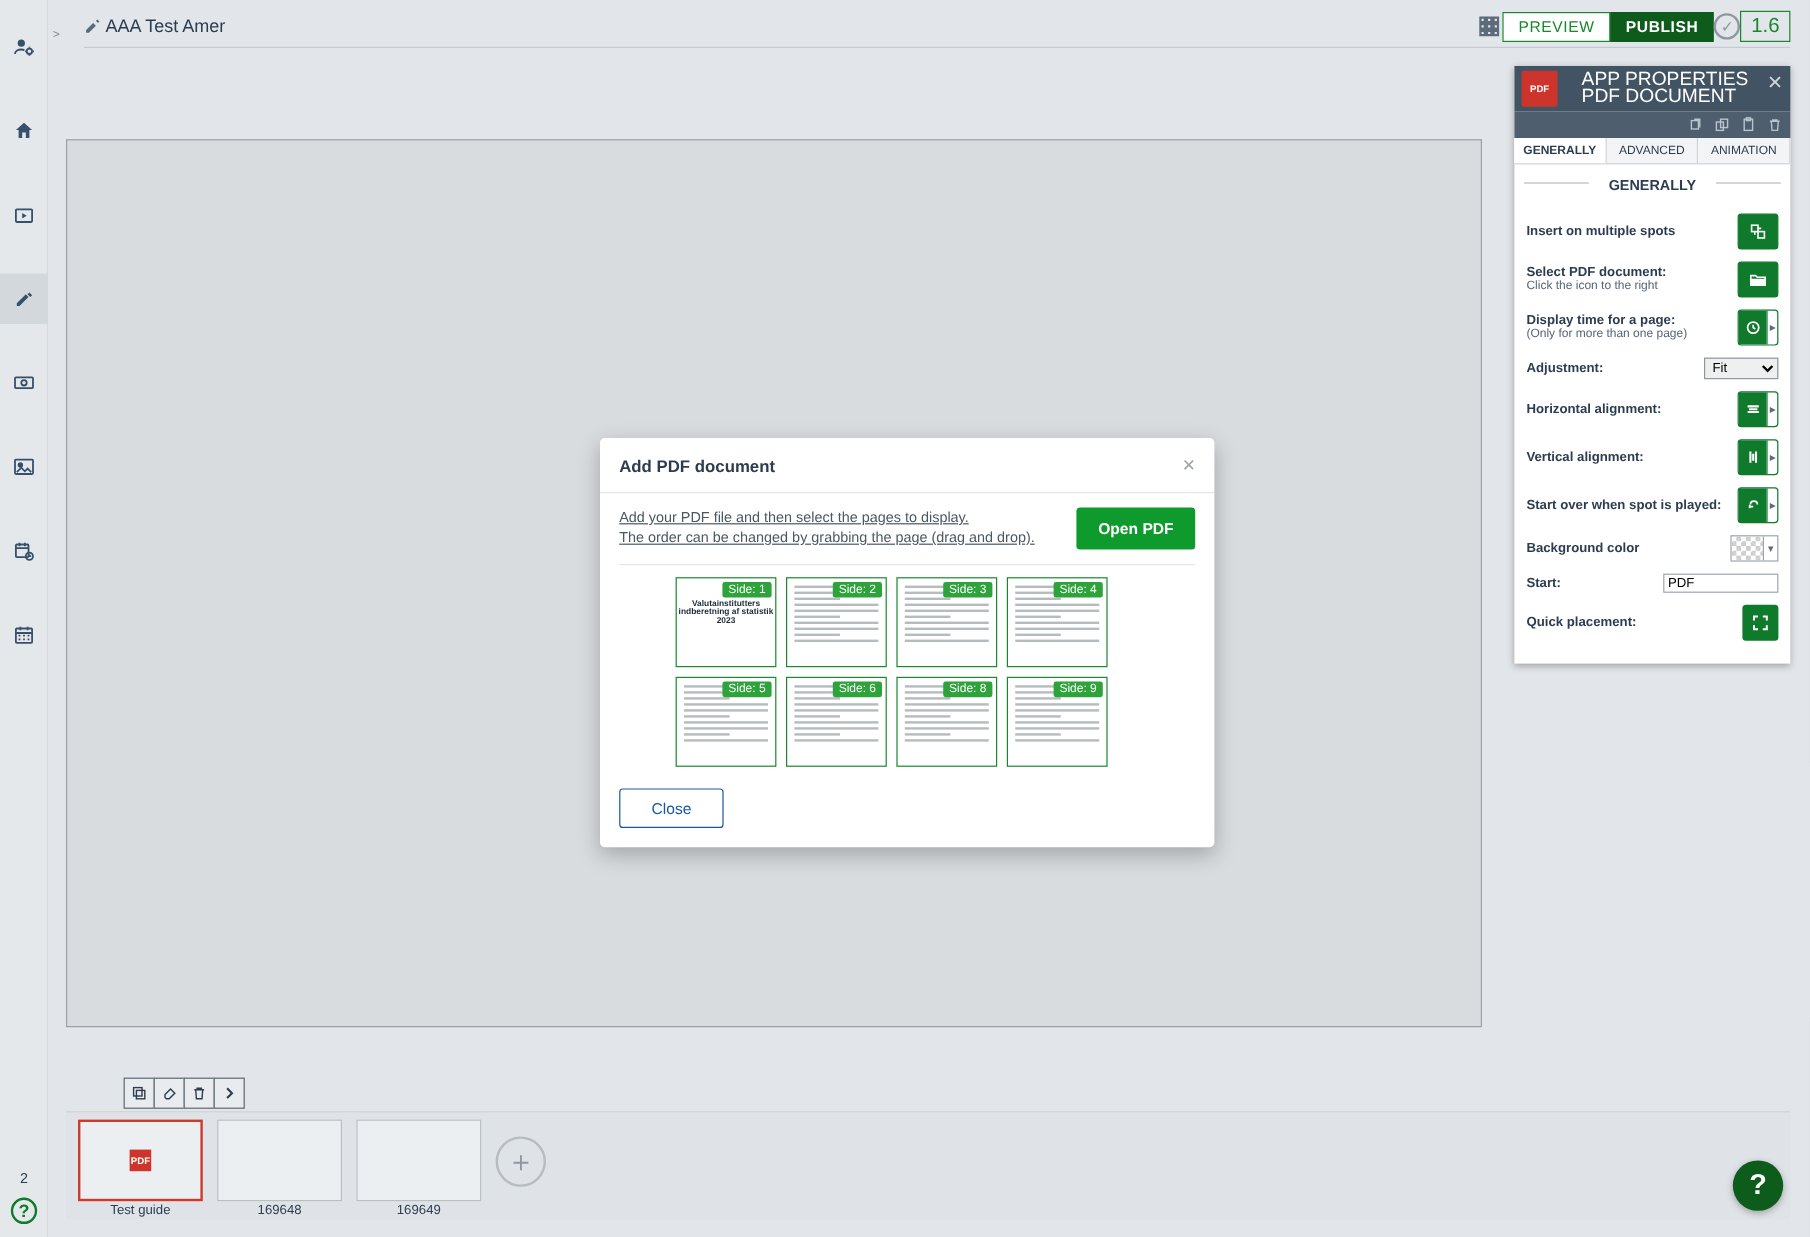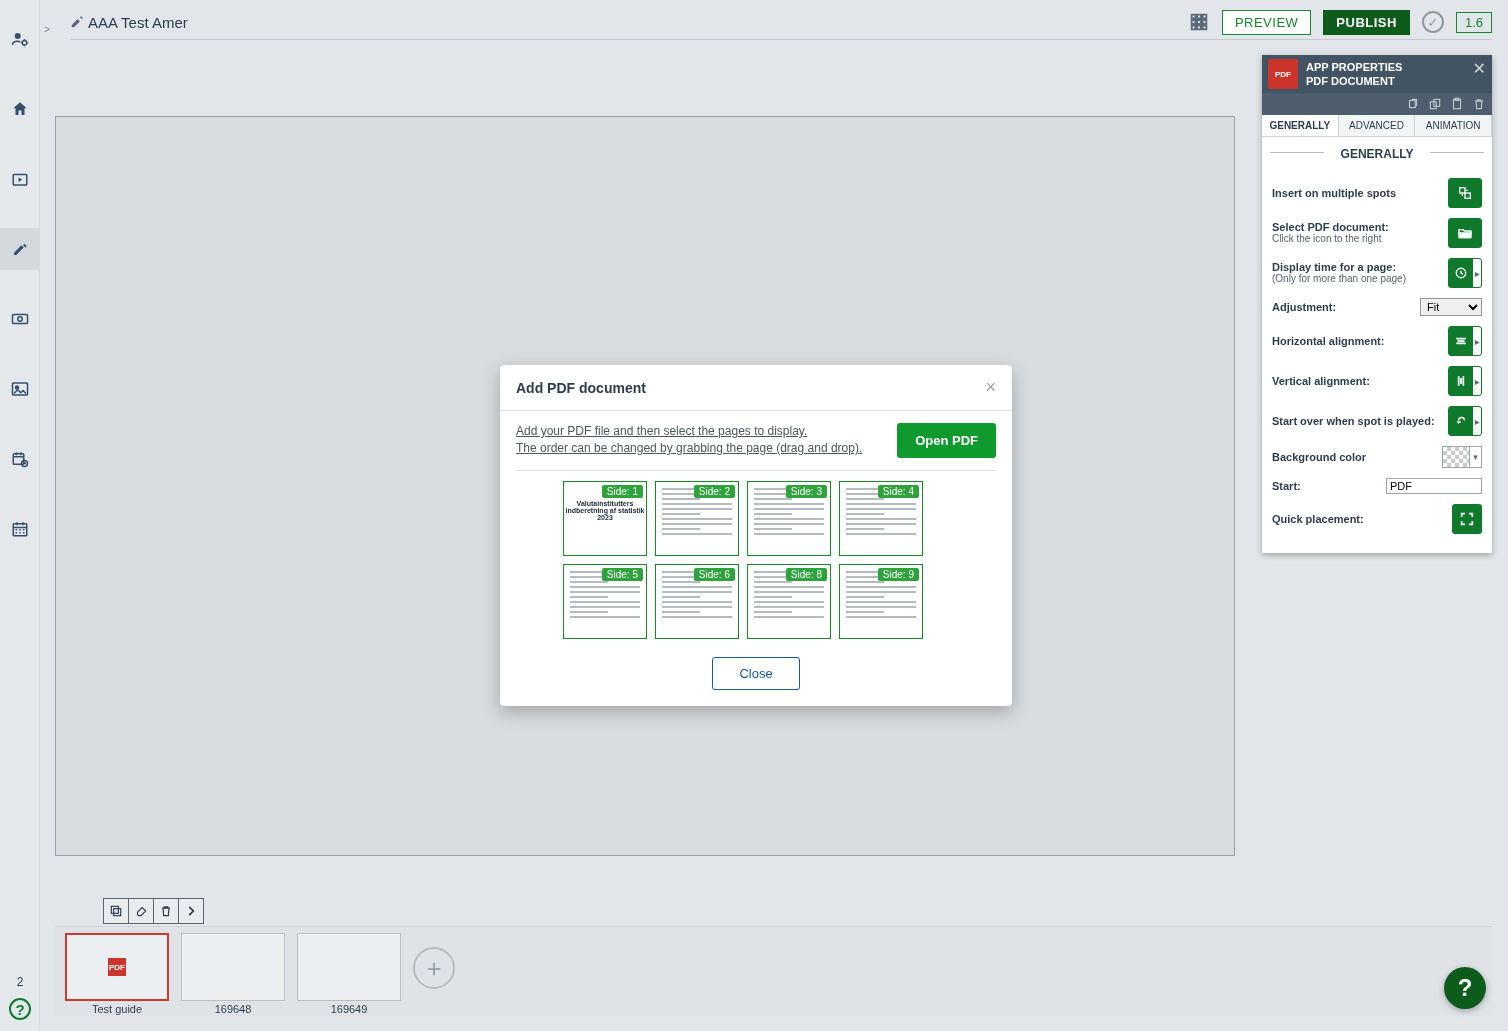--- a/index.html
+++ b/index.html
@@ -8,26 +8,26 @@
   
   .left-sidebar { position: absolute; left: 0; top: 0; width: 40px; height: 1031px; background: #e5e8eb; border-right: 1px solid #d8dadc; display: flex; flex-direction: column; align-items: center; padding-top: 18px; gap: 28px; }
   .left-sidebar .icon-wrap { width: 40px; height: 42px; display:flex; align-items:center; justify-content:center; color:#36506b; }
   .left-sidebar .icon-wrap.active { background:#d3d8dd; }
   .breadcrumb-arrow { position:absolute; left:44px; top:24px; font-size:10px; color:#7a8794; }
 
   
   .header { position:absolute; left:70px; top:9px; right:16px; height:26px; display:flex; align-items:center; }
   .title-edit { display:flex; align-items:center; gap:4px; color:#2d3d50; font-size:15px; }
   .title-edit svg { width:14px; height:14px; color:#576b7e; }
-  .header-right { margin-left:auto; display:flex; align-items:center; gap:12px; }
+  .header-right { margin-left:auto; display:flex; align-items:center; gap:0; }
   .grid-icon { width:22px; height:22px; color:#5c6b7a; }
   .btn-preview { border:1px solid #17892c; color:#17892c; background:#fff; padding:4px 12px; font-size:13px; letter-spacing:.5px; cursor:pointer; }
   .btn-publish { border:1px solid #0d5c1c; background:#0d5c1c; color:#fff; padding:4px 12px; font-weight:bold; font-size:13px; letter-spacing:.5px; cursor:pointer; }
   .check-circle { width:22px; height:22px; border:2px solid #8f98a1; border-radius:50%; display:flex; align-items:center; justify-content:center; color:#8f98a1; font-size:13px; }
-  .version-box { border:1px solid #17892c; color:#17892c; padding:2px 8px; font-size:13px; }
+  .version-box { border:1px solid #17892c; color:#17892c; padding:2px 8px; font-size:17px; }
 
   .header-rule { position:absolute; left:70px; top:39px; right:16px; height:1px; background:#c4cacf; }
 
   
   .canvas-area { position:absolute; left:55px; top:116px; width:1180px; height:740px; background:#d9dcdf; border:1px solid #9aa2a7; }
 
   
   .slide-toolbar { position:absolute; left:103px; top:898px; display:flex; }
   .slide-toolbar .tbtn { width:26px; height:26px; border:1px solid #5b6770; background:#e9ecef; display:flex; align-items:center; justify-content:center; color:#2d3d50; margin-left:-1px; }
   .slide-toolbar .tbtn:first-child{ margin-left:0; }
@@ -40,21 +40,21 @@
   .thumb-pdf-icon { width:18px; height:18px; background:#cd352c; display:inline-flex; align-items:center; justify-content:center; color:#fff; font-size:8px; font-weight:bold; }
   .slide-thumb .thumb-label { font-size:11px; color:#2d3d50; }
   .add-slide { width:42px; height:42px; border:2px solid #b6bdc1; border-radius:50%; margin-top:14px; display:flex; align-items:center; justify-content:center; color:#8f98a1; font-size:24px; cursor:pointer; }
   .slides-count { position:absolute; left:20px; top:975px; font-size:12px; color:#2d3d50; transform:translateX(-50%);}
   .info-circle { position:absolute; left:20px; top:998px; width:22px; height:22px; border:2px solid #0f7a2b; border-radius:50%; display:flex; align-items:center; justify-content:center; color:#0f7a2b; font-size:15px; font-weight:bold; transform:translate(-50%,0);}
 
   
   .right-panel { position:absolute; right:16px; top:55px; width:230px; background:#fff; box-shadow:0 2px 6px rgba(0,0,0,.3); }
   .rp-header { background:#425363; color:#fff; padding:4px 8px 4px 6px; display:flex; align-items:center; gap:8px; position:relative; }
   .rp-header .pdf-badge { width:30px; height:30px; background:#cd352c; display:flex; align-items:center; justify-content:center; font-size:8px; font-weight:bold; border-radius:2px; }
-  .rp-header .titles { font-size:11px; font-weight:bold; line-height:14px; }
+  .rp-header .titles { font-size:16px; font-weight:normal; line-height:14px;margin-left:12px; }
   .rp-close { position:absolute; right:6px; top:4px; color:#cfd6dc; font-size:16px; cursor:pointer; }
   .rp-subbar { background:#4e5e6e; height:22px; display:flex; justify-content:flex-end; align-items:center; padding-right:6px; gap:8px; }
   .rp-subbar .mini-ic { width:14px; height:14px; color:#b9c4cd; }
   .rp-tabs { display:flex; background:#f2f4f6; border-bottom:1px solid #cfd4d8; }
   .rp-tab { flex:1; text-align:center; font-size:10px; color:#2d3d50; padding:5px 0; border-right:1px solid #cfd4d8; cursor:pointer; }
   .rp-tab.active { background:#fff; font-weight:bold; }
   .rp-section-title { text-align:center; color:#2d3d50; font-size:12px; font-weight:bold; padding:10px 0 6px 0; position:relative; }
   .rp-section-title:before, .rp-section-title:after { content:""; position:absolute; top:50%; width:54px; height:1px; background:#b5bcc1; }
   .rp-section-title:before { left:8px; } .rp-section-title:after { right:8px; }
   .rp-body { padding:6px 10px 14px 10px; font-size:11px; color:#2d3d50; }
@@ -83,21 +83,21 @@
   .modal-body .instr { color:#4b5864; font-size:12px; line-height:17px; flex:1;text-decoration:underline; }
   .open-pdf-btn { background:#0f9a2e; color:#fff; border:none; padding:10px 18px; font-size:13px; font-weight:bold; border-radius:3px; cursor:pointer; }
   .modal-body hr { border:none; border-top:1px solid #e3e6e8; margin:12px 0 10px 0; }
   .page-grid { display:flex; flex-wrap:wrap; gap:8px;margin-left:47px; }
   .page-item { width:84px; height:75px; border:1px solid #17892c; position:relative; background:#fff; overflow:hidden; display:flex; align-items:flex-start; justify-content:center; cursor:grab; }
   .page-item .tag { position:absolute; top:3px; right:3px; background:#2fa33b; color:#fff; font-size:10px; padding:1px 5px; border-radius:2px; }
   .page-item .fake-text { width:90%; height:90%; padding:6px 2px; }
   .page-item .fake-text .line { height:2px; background:#b5bcc1; margin-bottom:3px; }
   .page-item .fake-text .line.short{ width:55%; }
   .page-item.cover .cover-title { font-size:7px; font-weight:bold; color:#1b2a3a; margin-top:18px; text-align:center; }
-  .modal-footer { padding:10px 16px 16px 16px; display:flex; justify-content:center; }
+  .modal-footer { padding:10px 16px 16px 16px; display:flex; justify-content:flex-start; }
   .btn-close { border:1px solid #1758a8; color:#1758a8; background:#fff; padding:8px 26px; font-size:13px; border-radius:3px; cursor:pointer; }
 
   
   .help-btn { position:absolute; right:22px; bottom:22px; width:42px; height:42px; border-radius:50%; background:#0d5c1c; color:#fff; font-size:24px; font-weight:bold; display:flex; align-items:center; justify-content:center; cursor:pointer; box-shadow:0 2px 6px rgba(0,0,0,.3); }
 
   svg { display:block; }
 </style>
 </head>
 <body>
 

